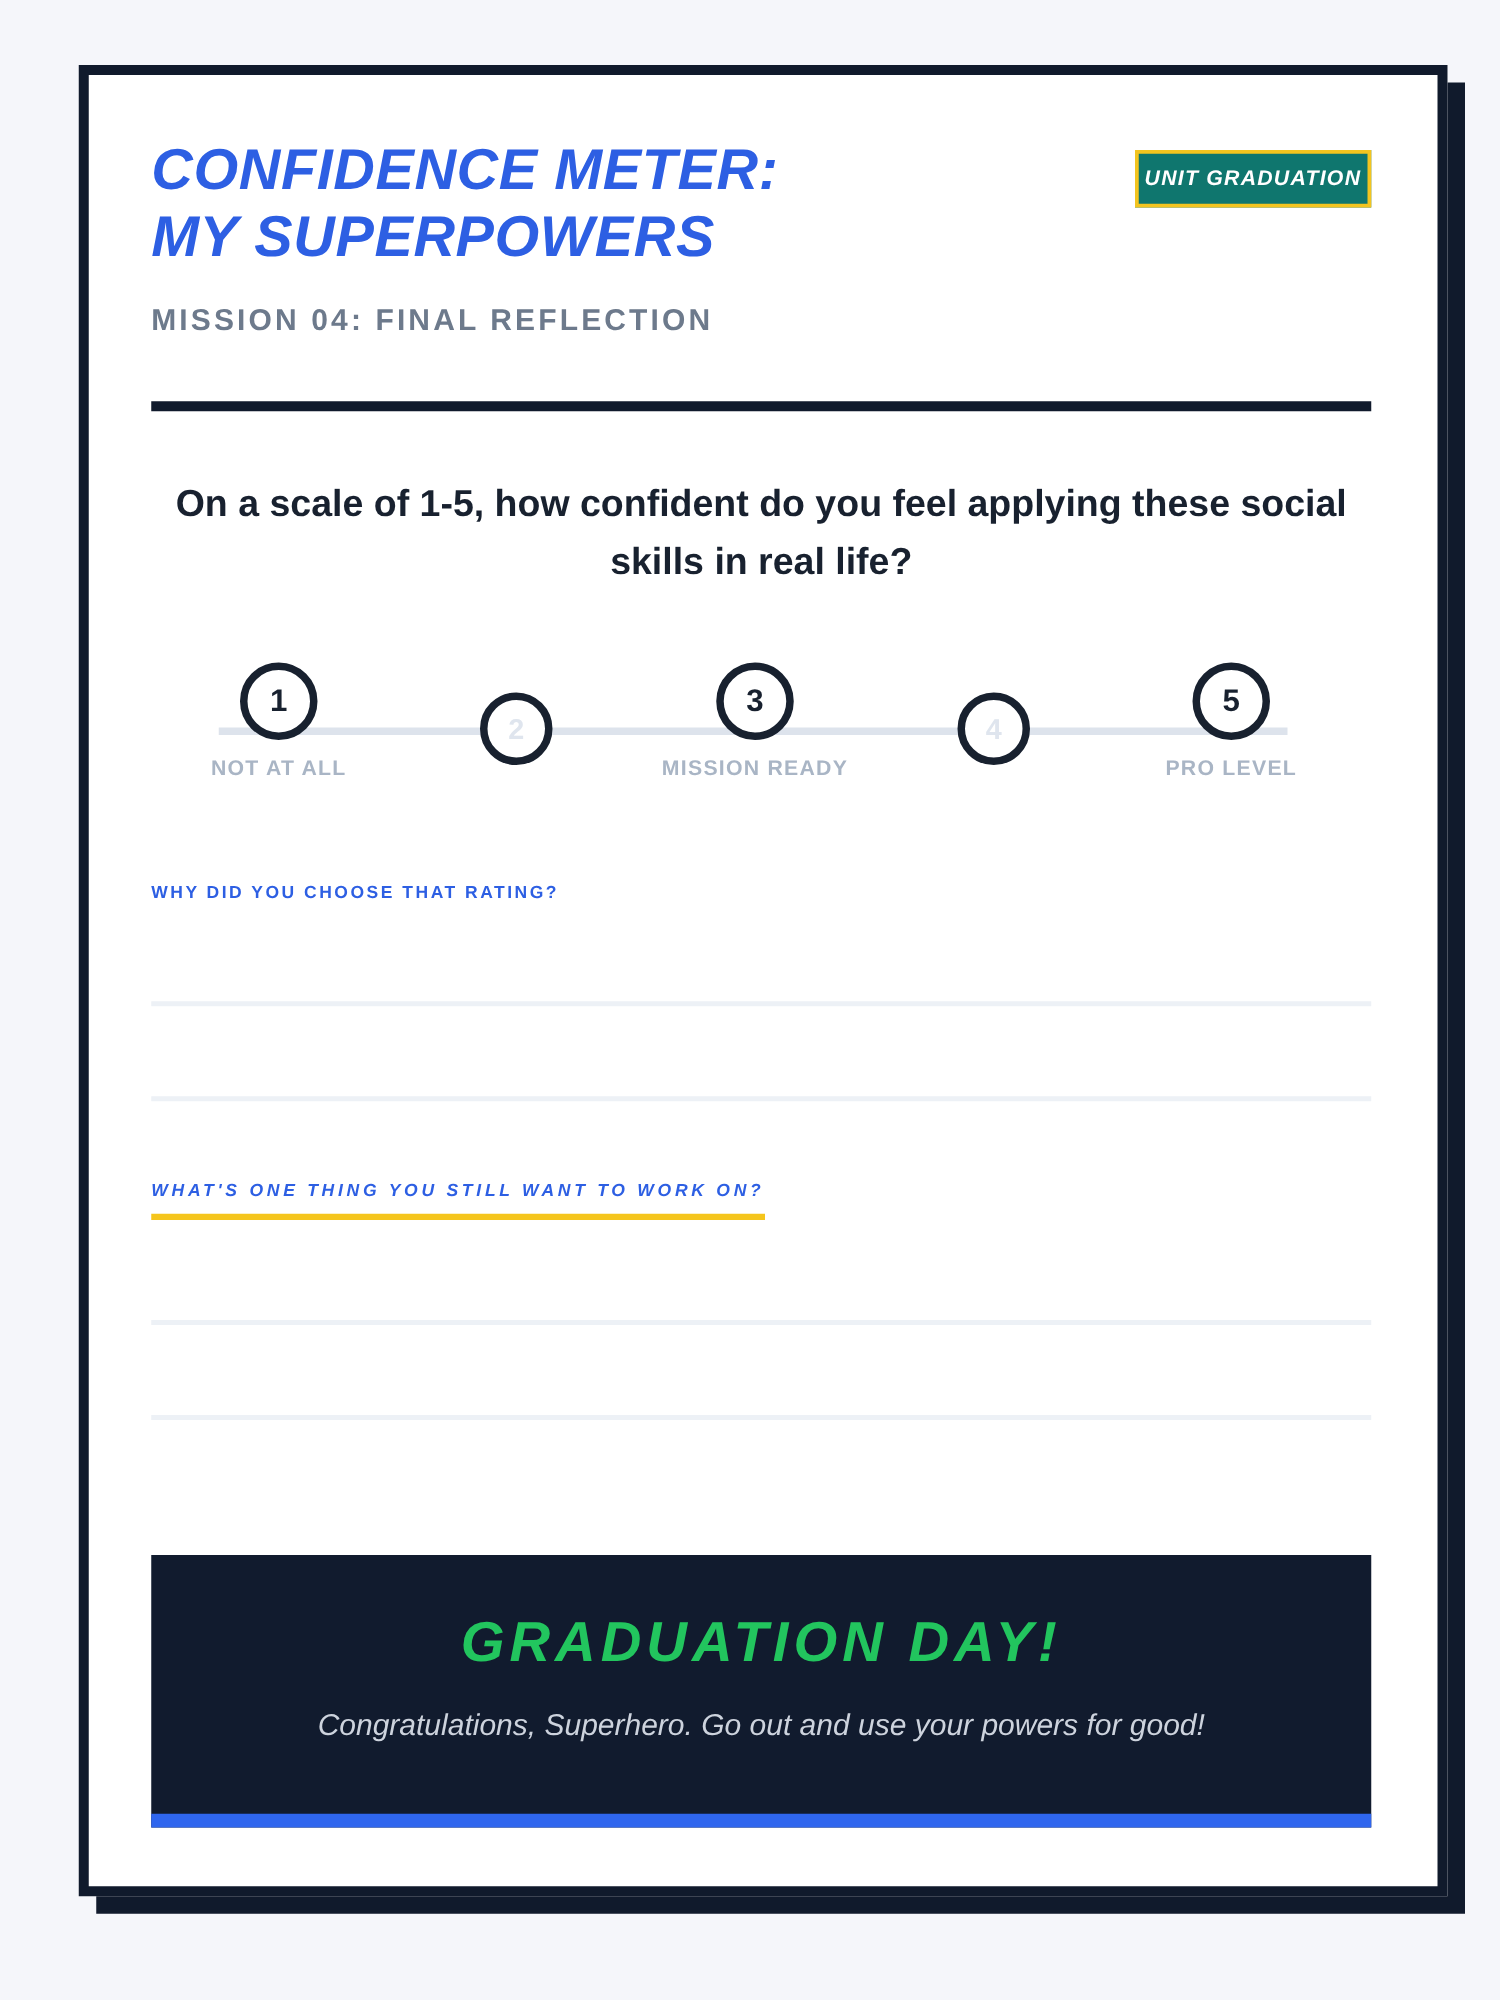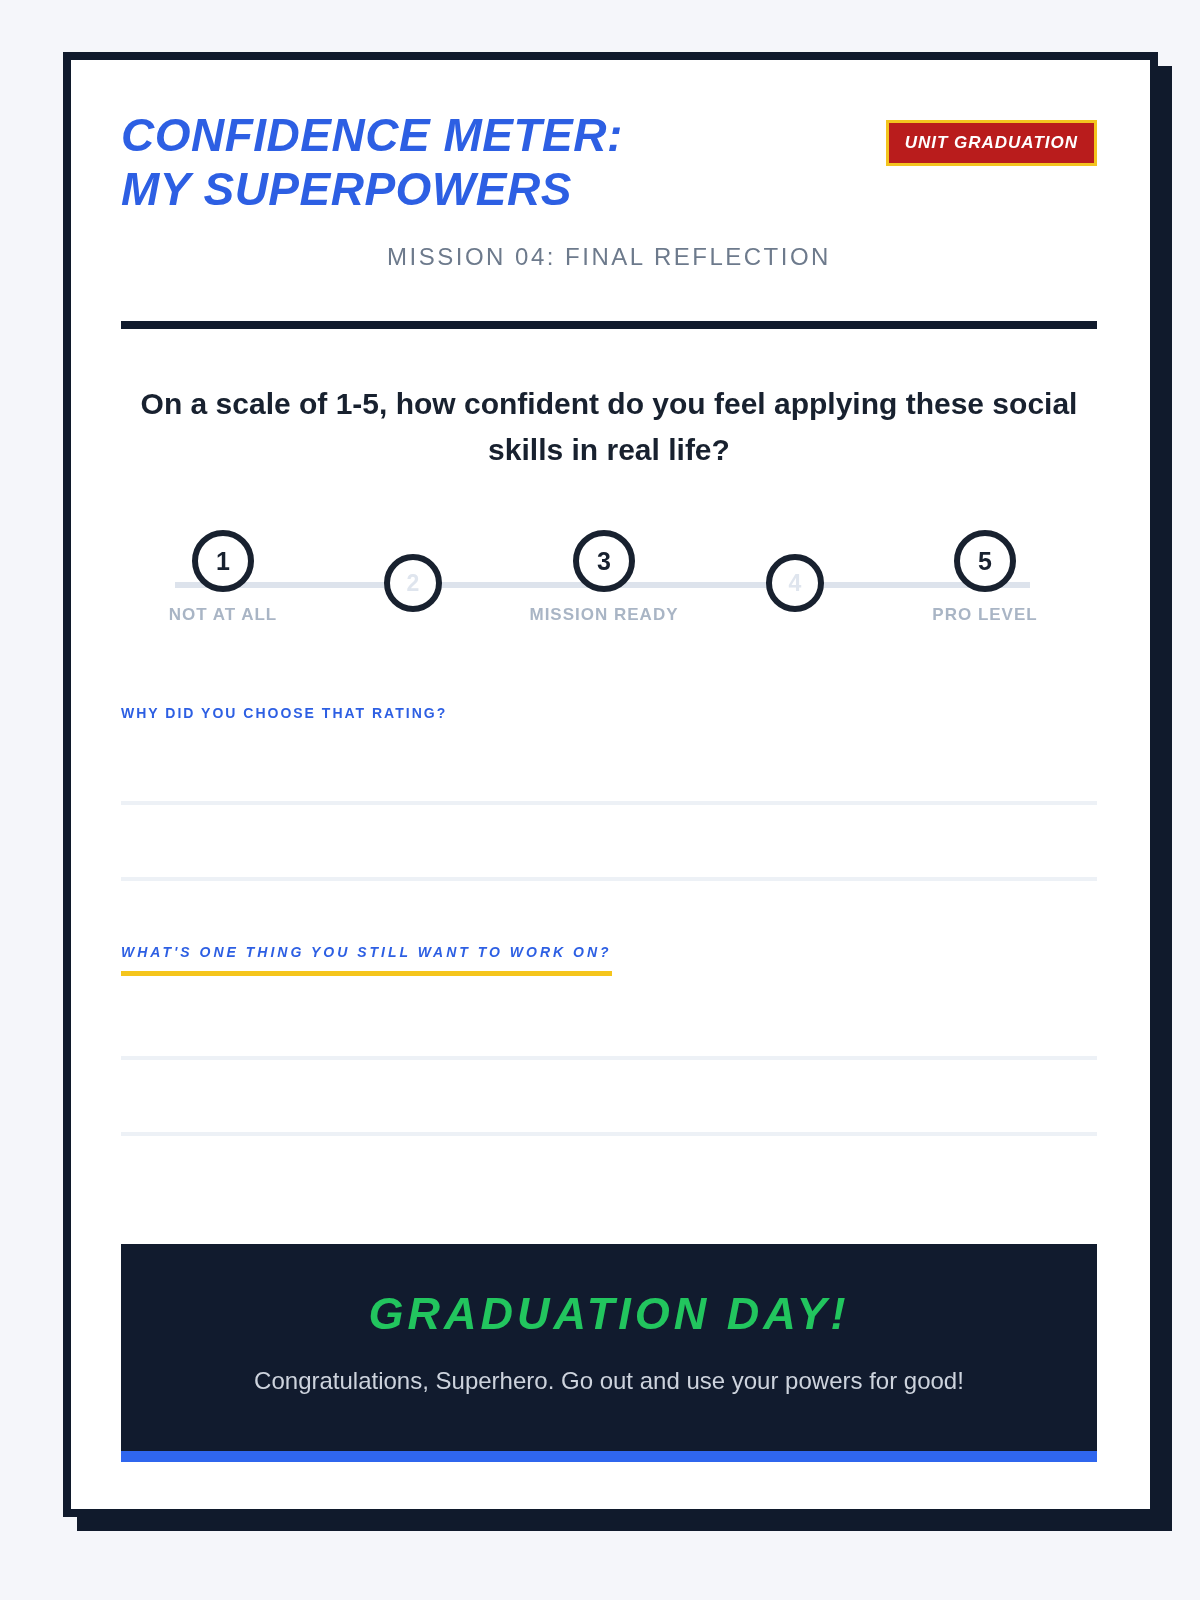--- a/index.html
+++ b/index.html
@@ -28,37 +28,36 @@
   .page-title {
     font-size: 46px;
     line-height: 54px;
     font-weight: bold;
     font-style: italic;
     color: #2d5fe3;
     letter-spacing: 0.5px;
   }
   .badge {
     margin-top: 12px;
-    background: #b91c1c;
+    background: #0f766e;
     border: 3px solid #f3c41f;
     color: #ffffff;
     font-size: 17px;
     font-weight: bold;
     font-style: italic;
     letter-spacing: 1px;
-    padding: 10px 16px;
+    padding: 10px 5px;
     white-space: nowrap;
   }
   .subtitle {
     margin-top: 27px;
     font-size: 24px;
-    font-weight: normal;
+    font-weight: bold;
     color: #6d7a8c;
     letter-spacing: 2.5px;
-    text-align: center;
   }
   .rule {
     margin-top: 50px;
     height: 8px;
     background: #101a2c;
   }
   
   .question {
     margin: 52px auto 0 auto;
     max-width: 950px;
@@ -152,20 +151,21 @@
   .footer-title {
     font-size: 45px;
     font-weight: bold;
     font-style: italic;
     letter-spacing: 4px;
     color: #22c55e;
   }
   .footer-sub {
     margin-top: 27px;
     font-size: 24px;
+    font-style: italic;
     color: #cdd3dd;
   }
 </style>
 </head>
 <body>
 
 <div class="card">
 
   <div class="header-row">
     <h1 class="page-title">

